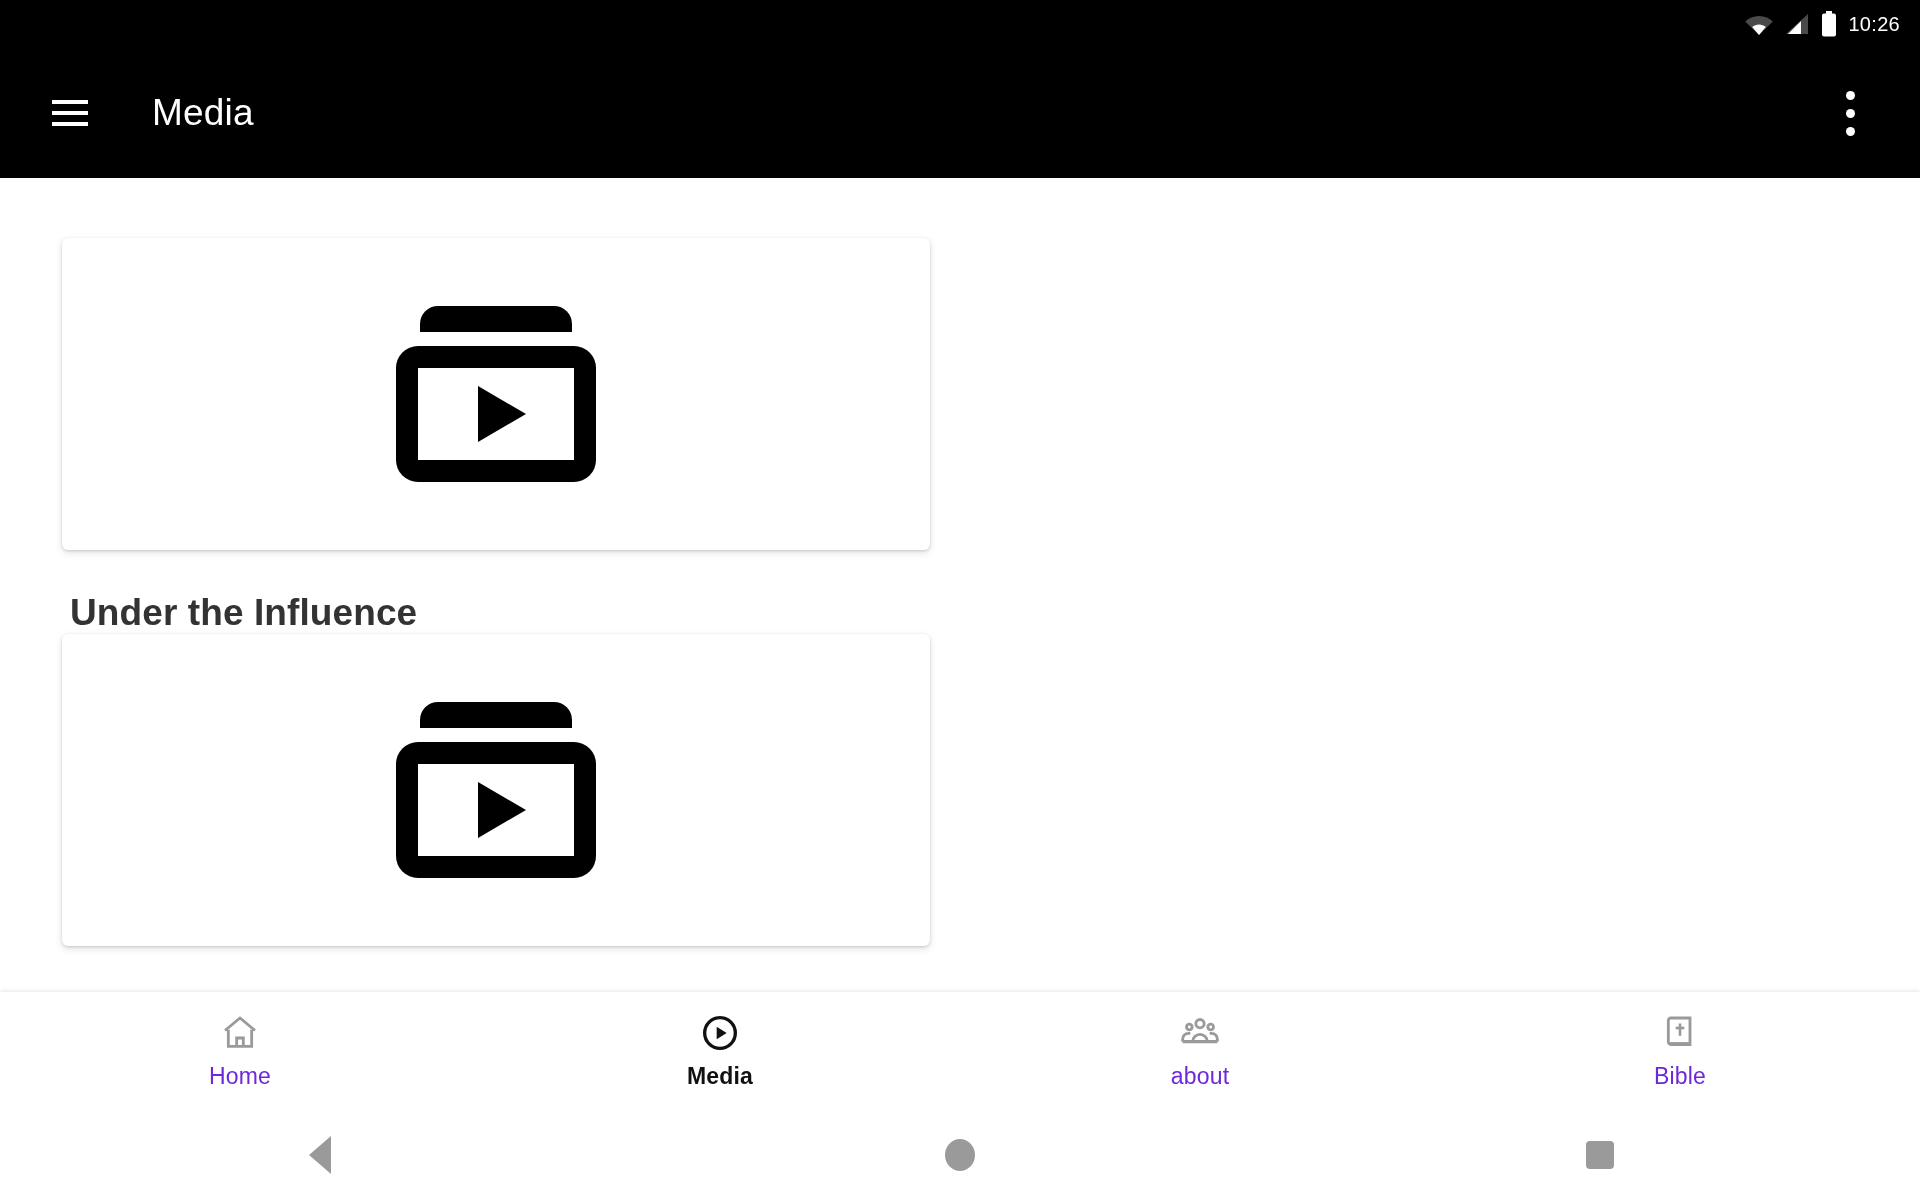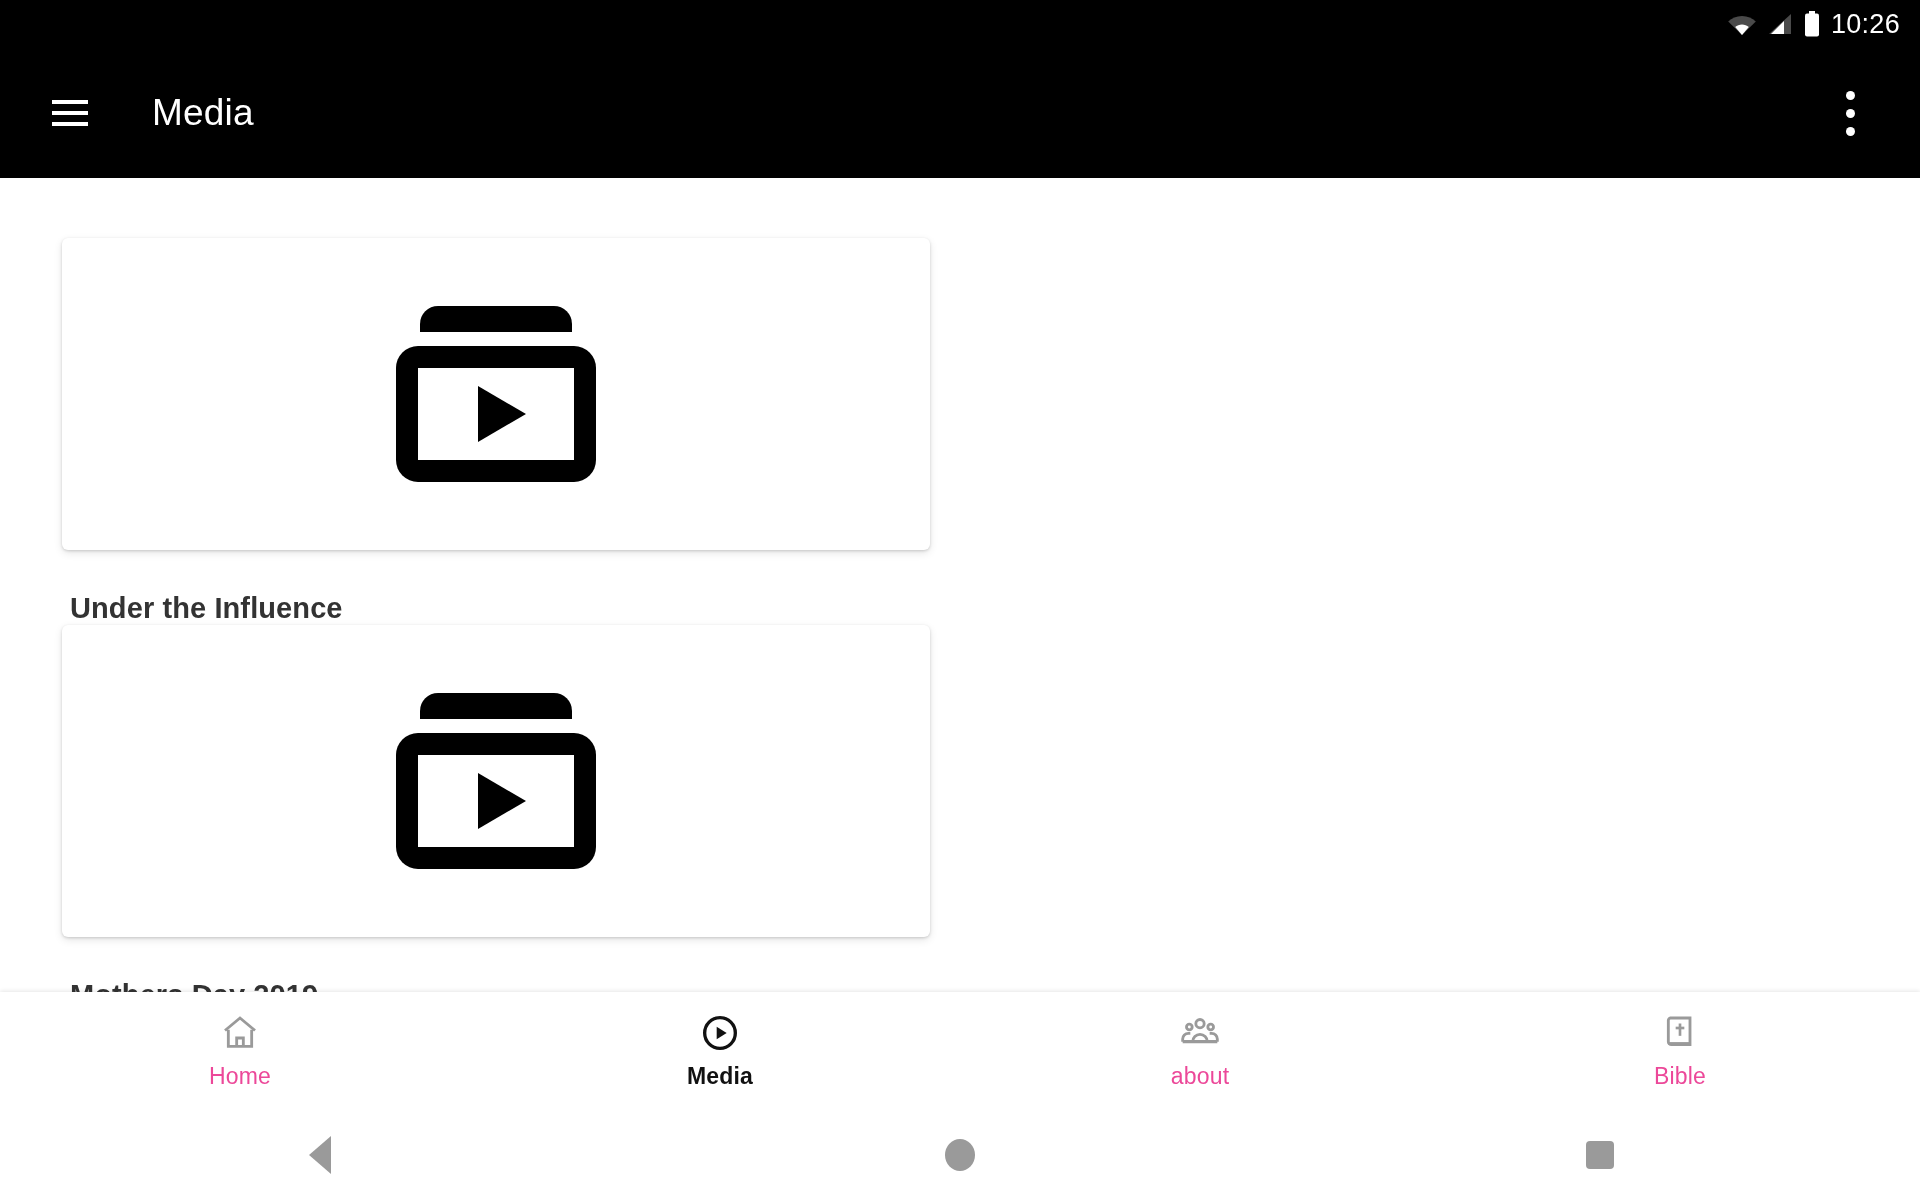--- a/index.html
+++ b/index.html
@@ -12,21 +12,21 @@
   #screen { position:relative; width:1920px; height:1200px; background:#ffffff; }
 
   
   .status-bar {
     position:absolute; top:0; left:0; width:1920px; height:48px;
     background:#000000; display:flex; align-items:center;
     justify-content:flex-end; padding-right:20px; gap:10px;
   }
   .status-icons { display:flex; align-items:center; gap:10px; }
   .status-time {
-    color:#ffffff; font-size:27px; letter-spacing:0.3px;
+    color:#ffffff; font-size:20px; letter-spacing:0.3px;
     font-family:"Liberation Sans", sans-serif;
   }
   .si { display:block; }
 
   
   .app-bar {
     position:absolute; top:48px; left:0; width:1920px; height:130px;
     background:#000000; display:flex; align-items:center;
   }
   .menu-btn {
@@ -59,40 +59,40 @@
   }
   .media-item { width:868px; }
   .media-card {
     width:868px; height:312px; background:#ffffff;
     border-radius:6px;
     box-shadow:0 1px 3px rgba(0,0,0,0.16), 0 3px 9px rgba(0,0,0,0.10);
     display:flex; align-items:center; justify-content:center;
     cursor:pointer;
   }
   .media-title {
-    font-size:29px; font-weight:bold; color:#333333;
+    font-size:37px; font-weight:bold; color:#333333;
     margin:42px 0 0 8px; letter-spacing:0.1px;
   }
 
   
   .video-icon { width:216px; height:192px; display:block; }
 
   
   .bottom-nav {
     position:absolute; top:992px; left:0; width:1920px; height:118px;
     background:#ffffff;
     box-shadow:0 -1px 4px rgba(0,0,0,0.10);
     display:flex; align-items:center;
   }
   .nav-item {
     flex:1; display:flex; flex-direction:column;
     align-items:center; justify-content:center; gap:10px;
     cursor:pointer; height:100%;
   }
-  .nav-label { font-size:23px; color:#ec4899; letter-spacing:0.2px; }
+  .nav-label { font-size:23px; color:#6d28d9; letter-spacing:0.2px; }
   .nav-item.active .nav-label { color:#111111; font-weight:bold; }
   .nav-icon { width:40px; height:40px; display:block; }
 
   
   .system-nav {
     position:absolute; top:1110px; left:0; width:1920px; height:90px;
     background:#ffffff; display:flex; align-items:center;
   }
   .sys-btn { flex:1; display:flex; align-items:center; justify-content:center; cursor:pointer; }
   .sys-back {

